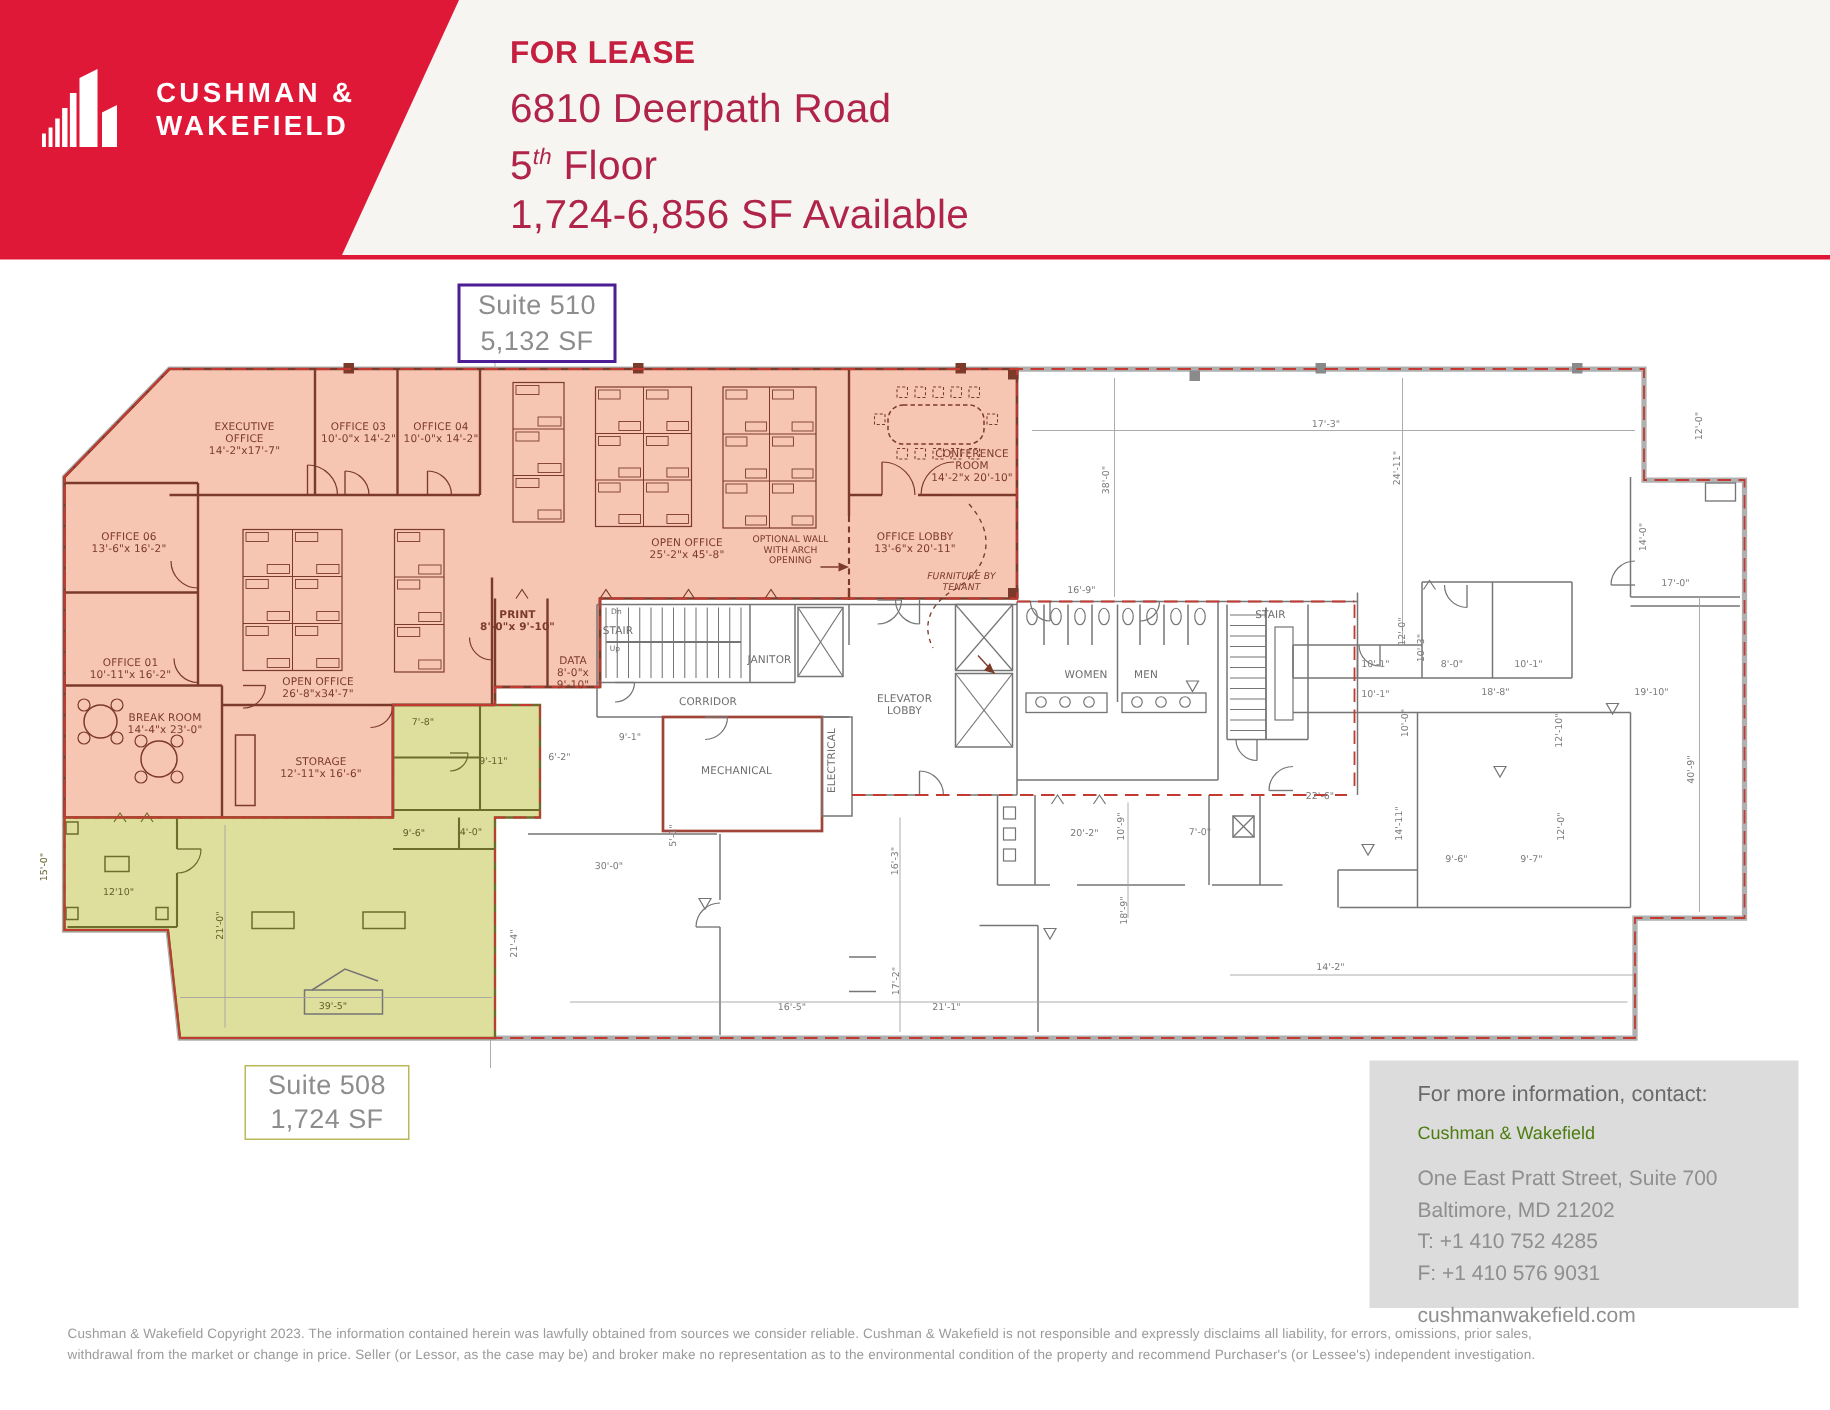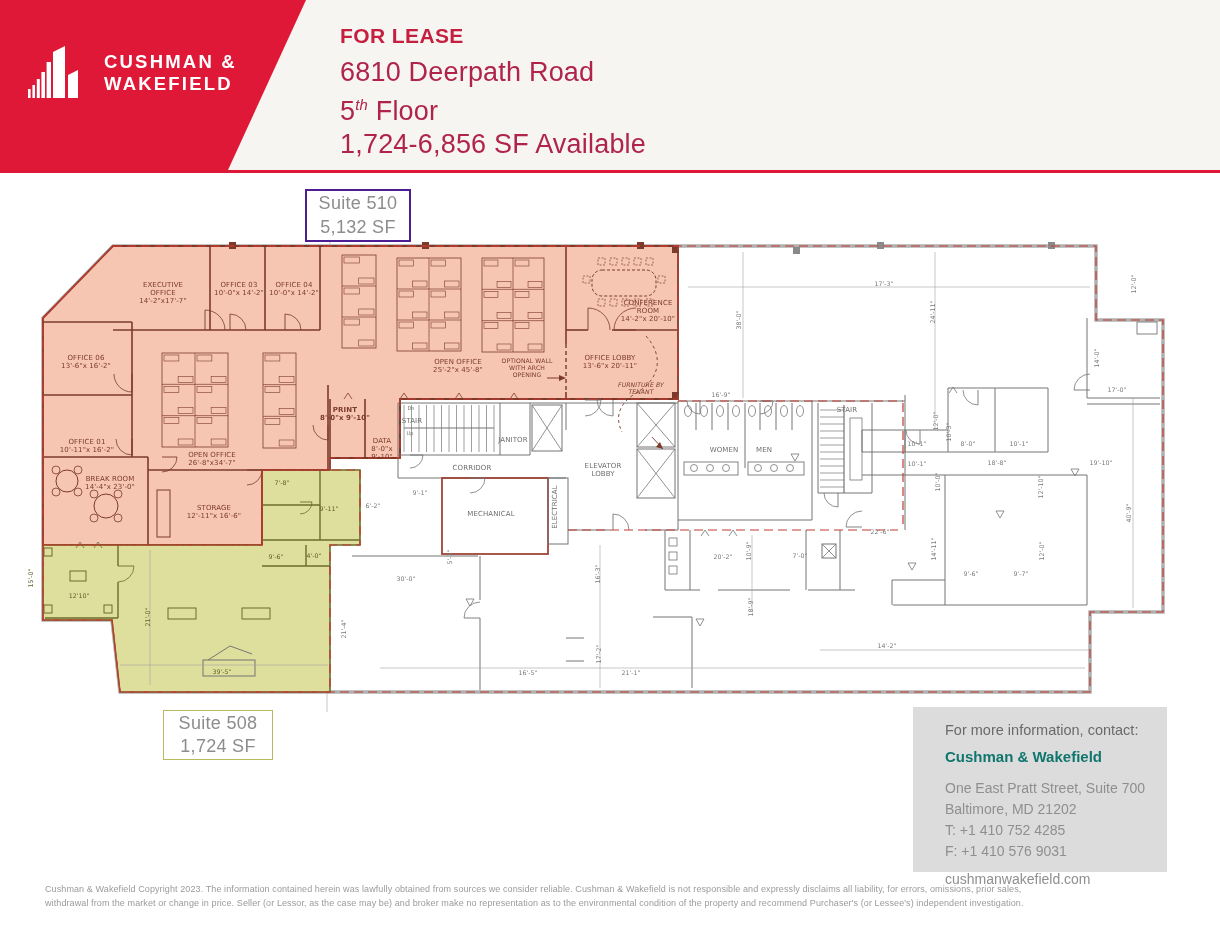--- a/index.html
+++ b/index.html
@@ -28,24 +28,24 @@
   .plan-label.it{font-style:italic;}
   .plan-dim{position:absolute;font-size:6.3px;white-space:nowrap;font-family:"DejaVu Sans",sans-serif;}
   .plan-dim.g{color:#7a7a7a;}
   .plan-dim.o{color:#61612a;}
   
   .suite-box{position:absolute;z-index:3;display:flex;flex-direction:column;justify-content:center;
              align-items:center;color:#8d8d8d;font-size:18px;line-height:1.3;letter-spacing:.3px;background:rgba(255,255,255,.92);}
   #suite510-box{left:277px;top:189px;width:102px;height:49px;border:2px solid #4c1d95;margin-left:28px;}
   #suite508-box{left:163px;top:710px;width:108px;height:48px;border:1px solid #b9b85b;}
   
-  #contact{position:absolute;left:913px;top:707px;width:254px;height:165px;background:var(--contact-bg);
+  #contact{position:absolute;left:913px;top:707px;width:286px;height:165px;background:var(--contact-bg);
            box-sizing:border-box;padding:15px 22px 0 32px;z-index:3;}
   #contact .c-head{font-size:14.5px;color:#6a6a6a;margin-bottom:10px;}
-  #contact .c-name{font-size:15px;font-weight:bold;color:#0f766e;margin-bottom:13px;}
+  #contact .c-name{font-size:12px;font-weight:normal;color:#4d7c0f;margin-bottom:13px;}
   #contact .c-line{font-size:14px;color:#8f8f8f;line-height:1.5;}
   #contact .c-web{font-size:14px;color:#8f8f8f;margin-top:9px;}
   
   #disclaimer{position:absolute;left:45px;top:883px;width:1148px;z-index:3;
               font-size:9px;color:#9b9b9b;line-height:1.5;letter-spacing:.1px;}
 </style>
 </head>
 <body>
 
 <div id="page">

